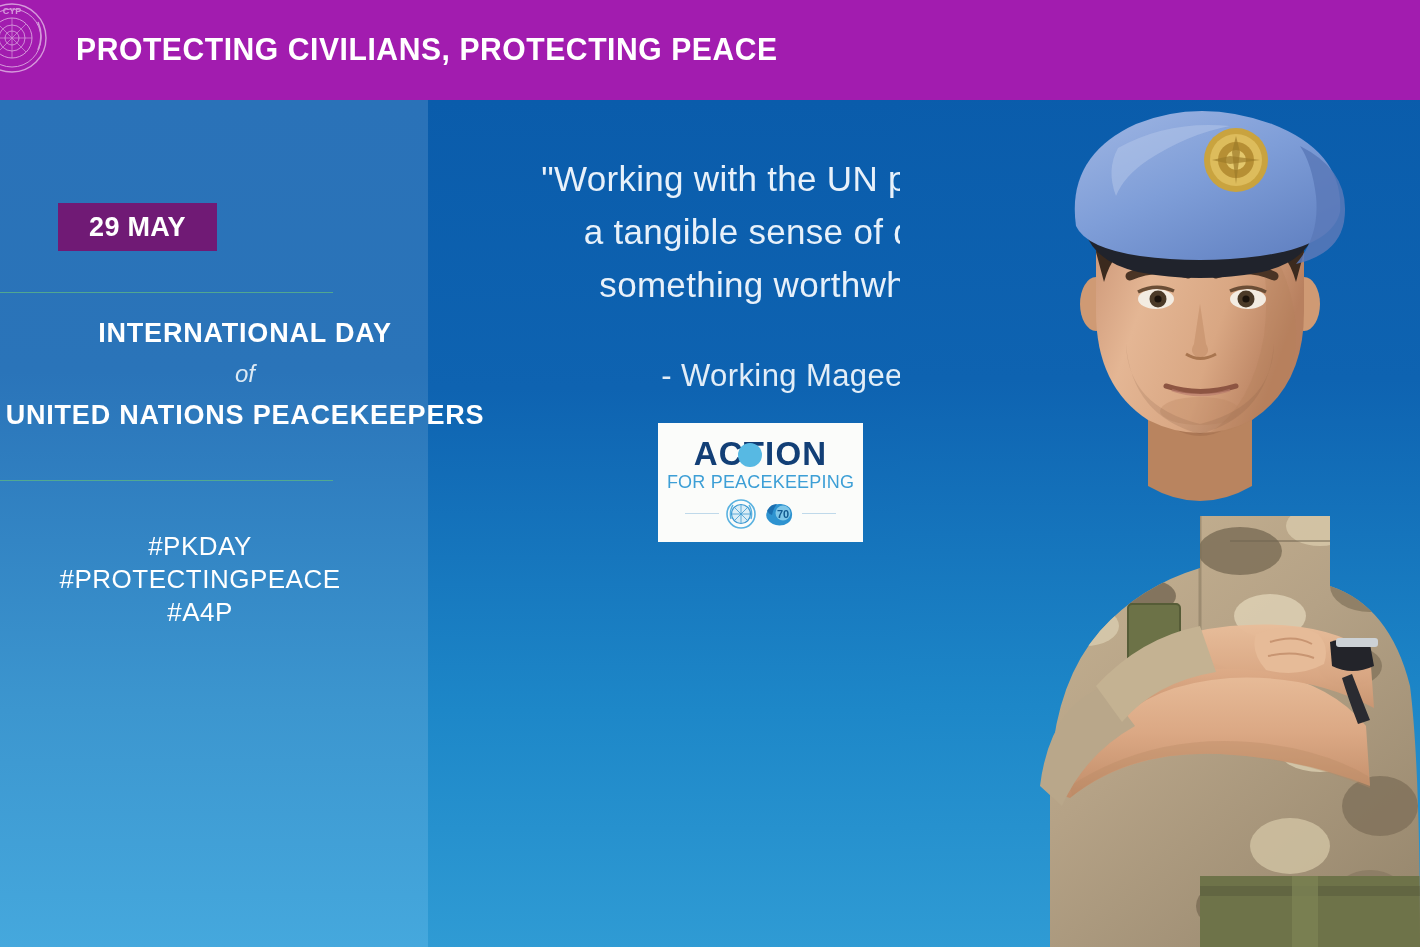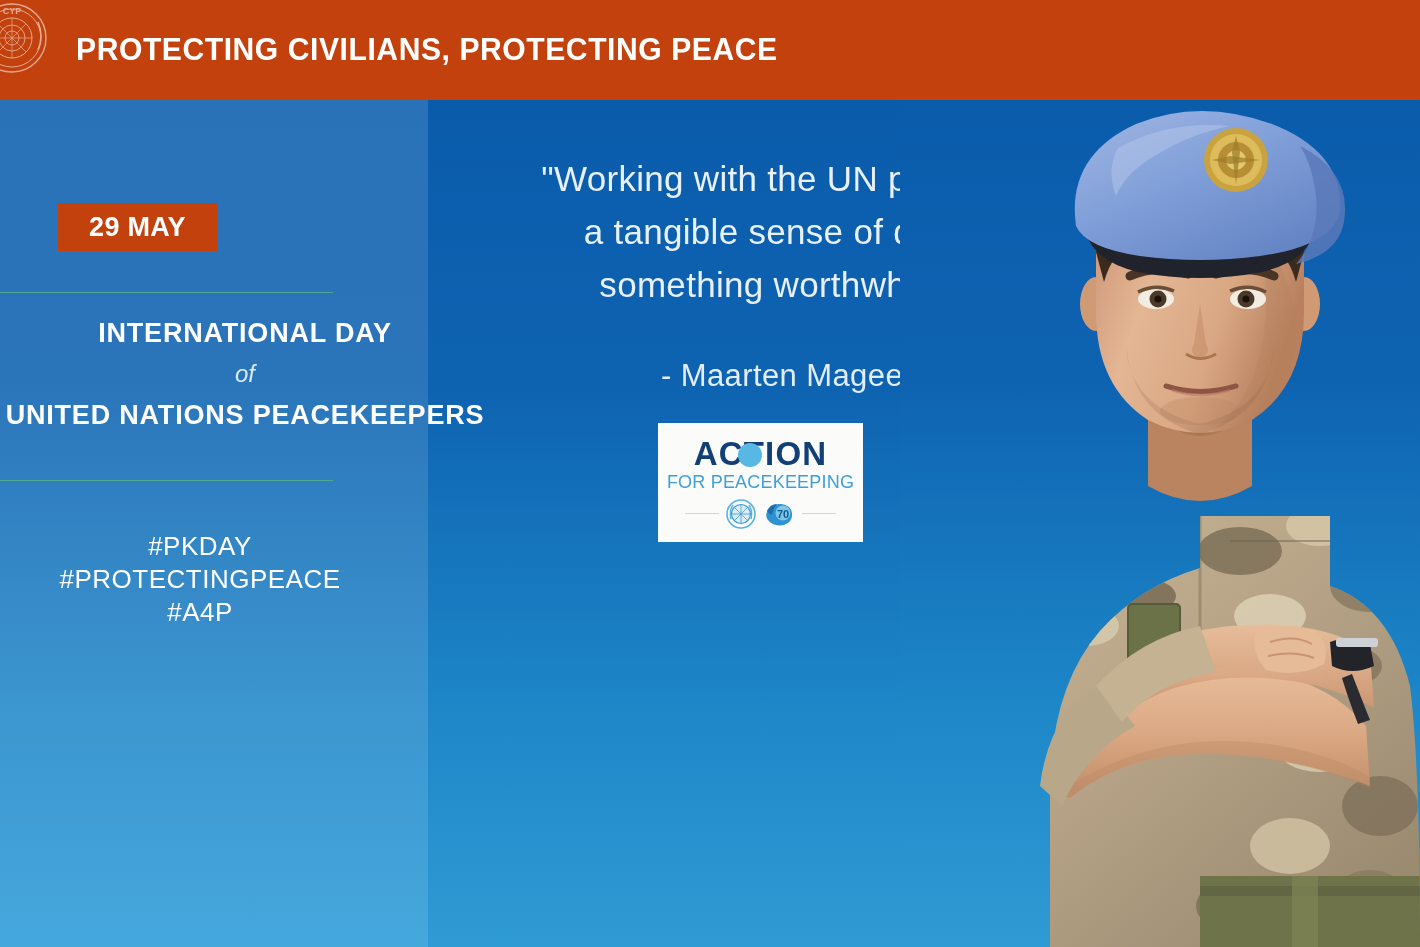--- a/index.html
+++ b/index.html
@@ -14,21 +14,21 @@
   #poster {
     position:absolute; inset:0;
     width:1420px; height:947px;
     overflow:hidden;
   }
 
   
   .header-bar {
     position:absolute; left:0; top:0;
     width:1420px; height:100px;
-    background:#c2410c;
+    background:#a21caf;
     z-index:40;
   }
   .header-title {
     position:absolute; left:76px; top:31px;
     font-size:32px; font-weight:bold;
     color:#ffffff;
     letter-spacing:0.6px;
     transform:scaleX(0.94);
     transform-origin:left center;
     white-space:nowrap;
@@ -56,21 +56,21 @@
 
   
   .left-panel {
     position:absolute; left:0; top:100px;
     width:428px; height:847px;
     z-index:10;
   }
   .date-badge {
     position:absolute; left:58px; top:103px;
     width:159px; height:48px;
-    background:#c2410c;
+    background:#701a75;
     display:flex; align-items:center; justify-content:center;
   }
   .date-badge span {
     color:#ffffff; font-size:27px; font-weight:bold;
     letter-spacing:0.3px;
   }
   .divider-line {
     position:absolute; left:0;
     width:333px; height:1px;
     background:#57b08a;
@@ -380,21 +380,21 @@
     </div>
 
   </div>
 
   <div class="quote-area">
     <div class="quote-text">
       <div>"Working with the UN provides</div>
       <div>a tangible sense of doing</div>
       <div>something worthwhile."</div>
     </div>
-    <div class="quote-author">- Maarten Magee</div>
+    <div class="quote-author">- Working Magee</div>
   </div>
 
   <div class="a4p-box">
     <div class="a4p-action">
       <span class="a4p-dot"></span>
       <span>ACTION</span>
     </div>
     <div class="a4p-sub">FOR PEACEKEEPING</div>
     <div class="a4p-emblems">
       <div class="a4p-rule"></div>

